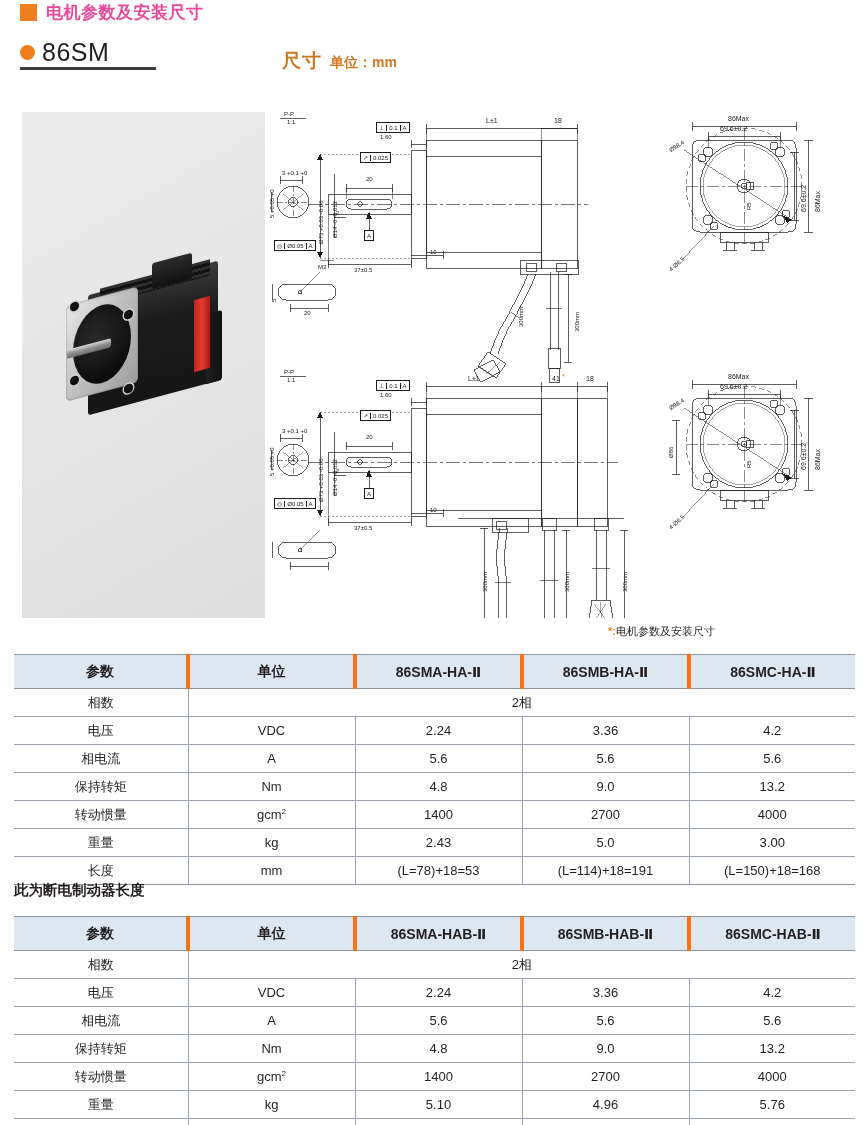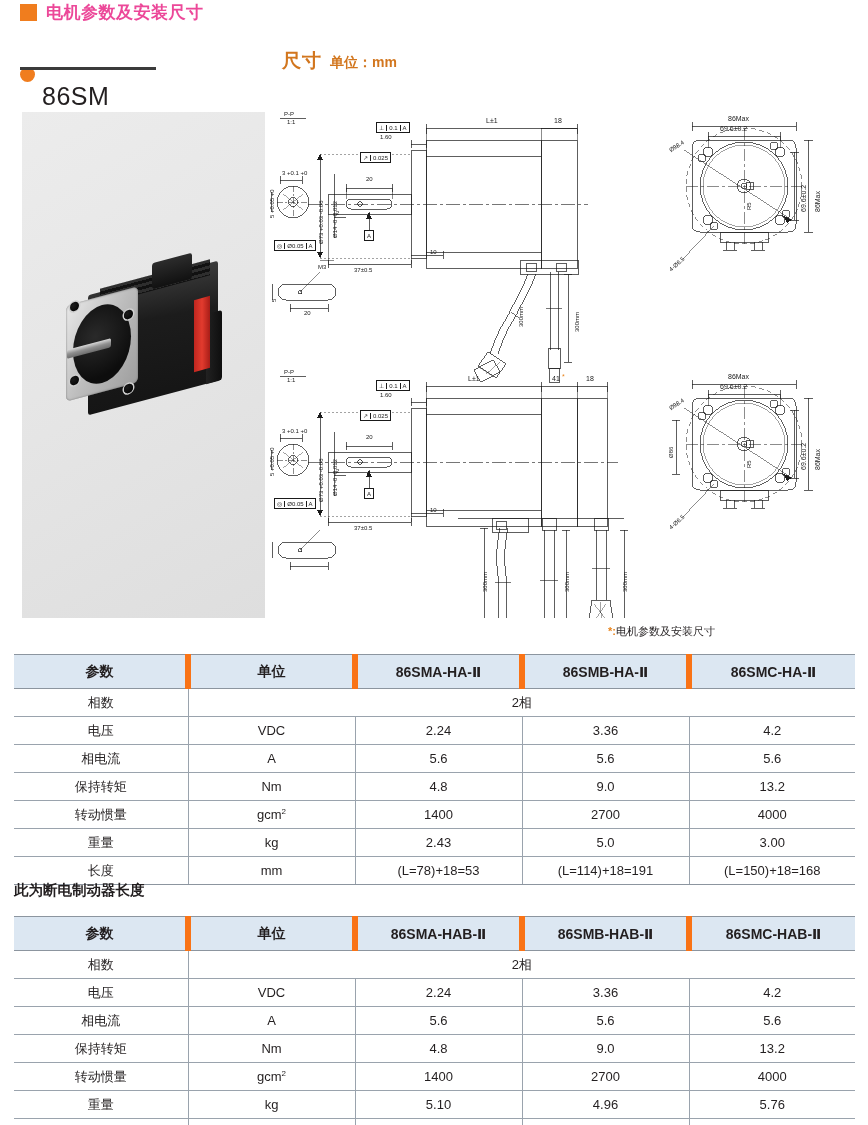--- a/index.html
+++ b/index.html
@@ -33,21 +33,21 @@
   .sub-row {
     position: absolute; left: 20px; top: 40px;
     display: flex; align-items: center;
   }
   .dot-marker {
     width: 15px; height: 15px; border-radius: 50%;
     background: #f07d1e; margin-right: 7px; display: inline-block;
   }
   .sub-text {
     font-size: 25px; font-weight: normal; color: #231f20;
-    line-height: 1; letter-spacing: .5px; margin-top: 44px;
+    line-height: 1; letter-spacing: .5px;
   }
   .sub-underline {
     position: absolute; left: 20px; top: 67px;
     width: 136px; height: 3px; background: #3b3b3b;
   }
   .dim-label {
     position: absolute; left: 282px; top: 48px;
     font-size: 19px; font-weight: bold; color: #d2761e; letter-spacing: 1px;
   }
   .dim-unit {
@@ -177,21 +177,21 @@
   }
   table.spec thead th {
     background: #dce7f2;
     font-weight: bold;
     font-size: 14px;
     height: 33px;
     border-top: 1.6px solid #8c959f;
     border-bottom: 1.6px solid #8c959f;
   }
   table.spec .vline { border-left: 1px solid #9aa3ad; }
-  table.spec .vline-h { border-left: 6px solid #f97316; }
+  table.spec .vline-h { border-left: 4px solid #f97316; }
   table.spec tbody tr:last-child td { border-bottom: 1.6px solid #8c959f; }
   table.spec .val { font-family: "Liberation Sans", sans-serif; }
   .mid-title {
     position: absolute; left: 14px;
     font-size: 14.5px; font-weight: bold; color: #231f20;
   }
   sup { font-size: 8px; }
 </style>
 </head>
 <body>

